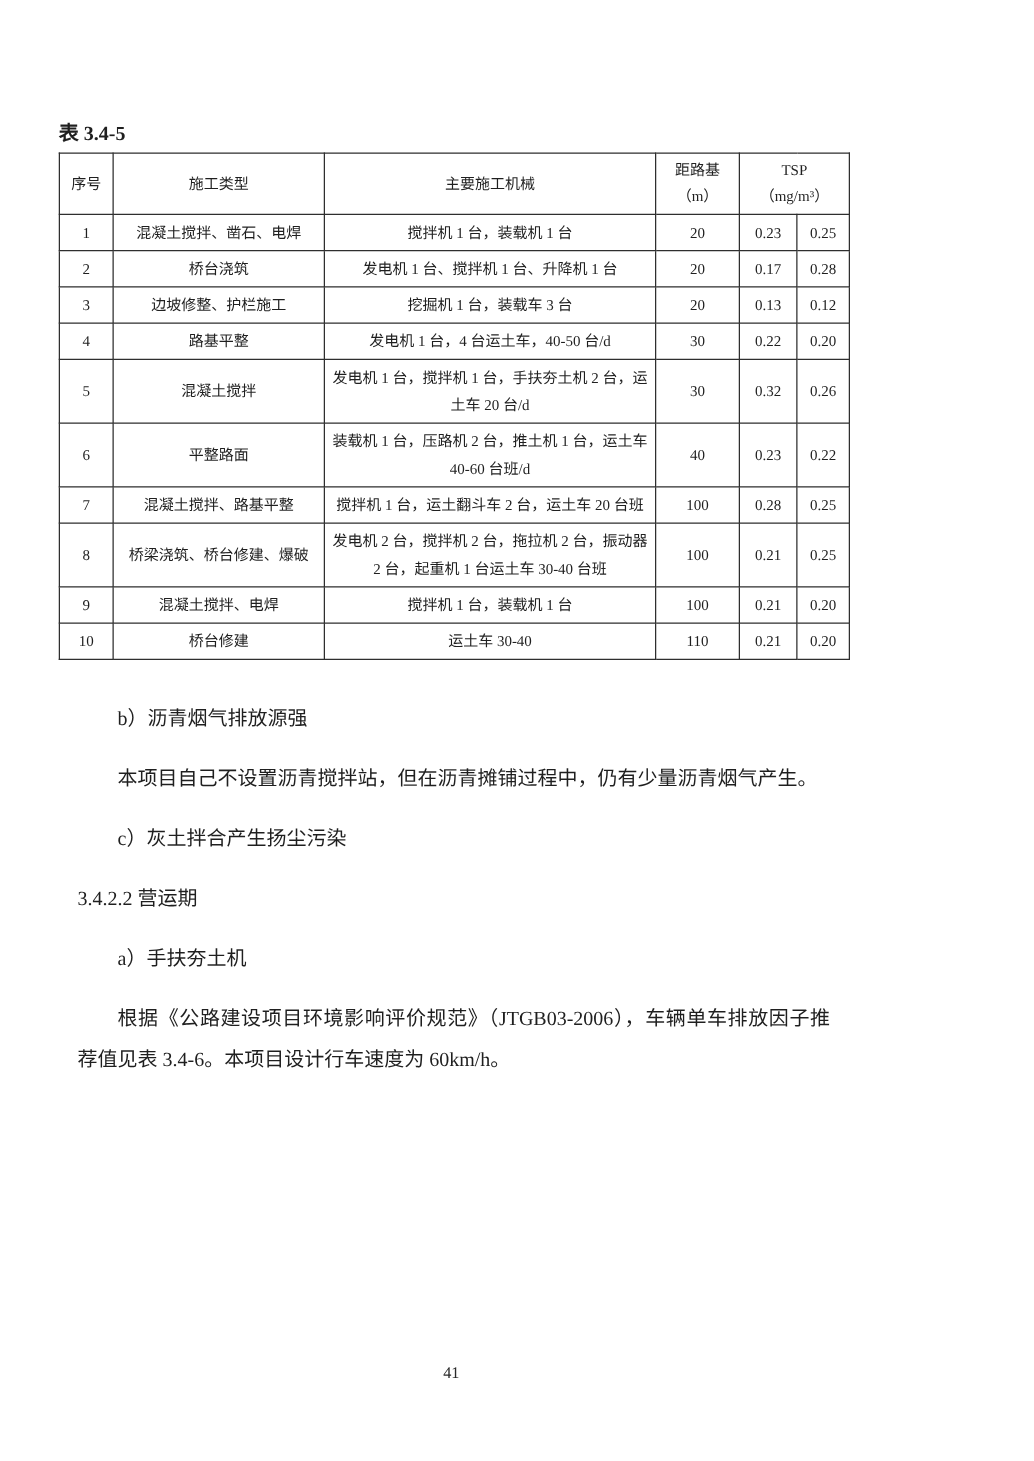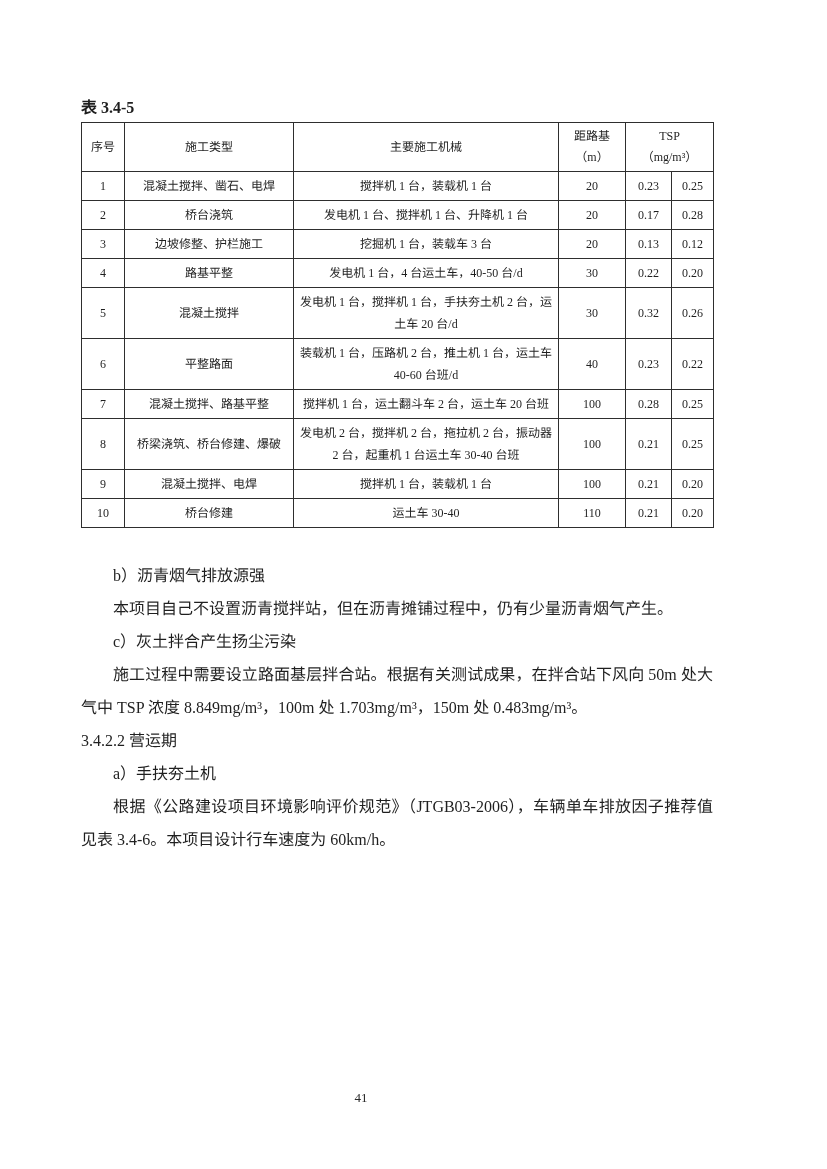--- a/index.html
+++ b/index.html
@@ -7,21 +7,21 @@
     padding: 0;
     background: #e8e8e8;
   }
   .page {
     position: relative;
     width: 827px;
     height: 1169px;
     margin: 0 auto;
     background: #ffffff;
     box-sizing: border-box;
-    padding: 97px 90px 0 81px;
+    padding: 97px 90px 0 47px;
     font-family: "Liberation Serif", "DejaVu Serif", serif;
     color: #1f1f1f;
     overflow: hidden;
   }
   
   .table-caption-row {
     position: relative;
     width: 632px;
     height: 22px;
     margin-bottom: 3px;
@@ -59,21 +59,21 @@
   .monitor-table td { height: 22px; }
   .hdr-line { line-height: 21px; }
   
   .body-text {
     margin-top: 31px;
     width: 632px;
     font-size: 16px;
     line-height: 33px;
   }
   .body-text p {
-    margin: 0;
+    margin: 15px;
     padding: 0;
   }
   .item-line { text-indent: 2em; }
   .para { text-indent: 2em; text-align: justify; }
   .section-heading { text-indent: 0; }
   
   .page-footer {
     position: absolute;
     left: 0;
     top: 1090px;
@@ -197,21 +197,20 @@
         <td>0.21</td>
         <td>0.20</td>
       </tr>
     </tbody>
   </table>
 
   <div class="body-text">
     <p class="item-line">b）沥青烟气排放源强</p>
     <p class="para">本项目自己不设置沥青搅拌站，但在沥青摊铺过程中，仍有少量沥青烟气产生。</p>
     <p class="item-line">c）灰土拌合产生扬尘污染</p>
-    <p class="para">施工过程中需要设立路面基层拌合站。根据有关测试成果，在拌合站下风向 50m 处大气中 TSP 浓度 8.849mg/m³，100m 处 1.703mg/m³，150m 处 0.483mg/m³。</p>
     <p class="section-heading">3.4.2.2  营运期</p>
     <p class="item-line">a）手扶夯土机</p>
     <p class="para">根据《公路建设项目环境影响评价规范》（JTGB03-2006），车辆单车排放因子推荐值见表 3.4-6。本项目设计行车速度为 60km/h。</p>
   </div>
 
   <div class="page-footer">
     <span>41</span>
   </div>
 
 </div>

